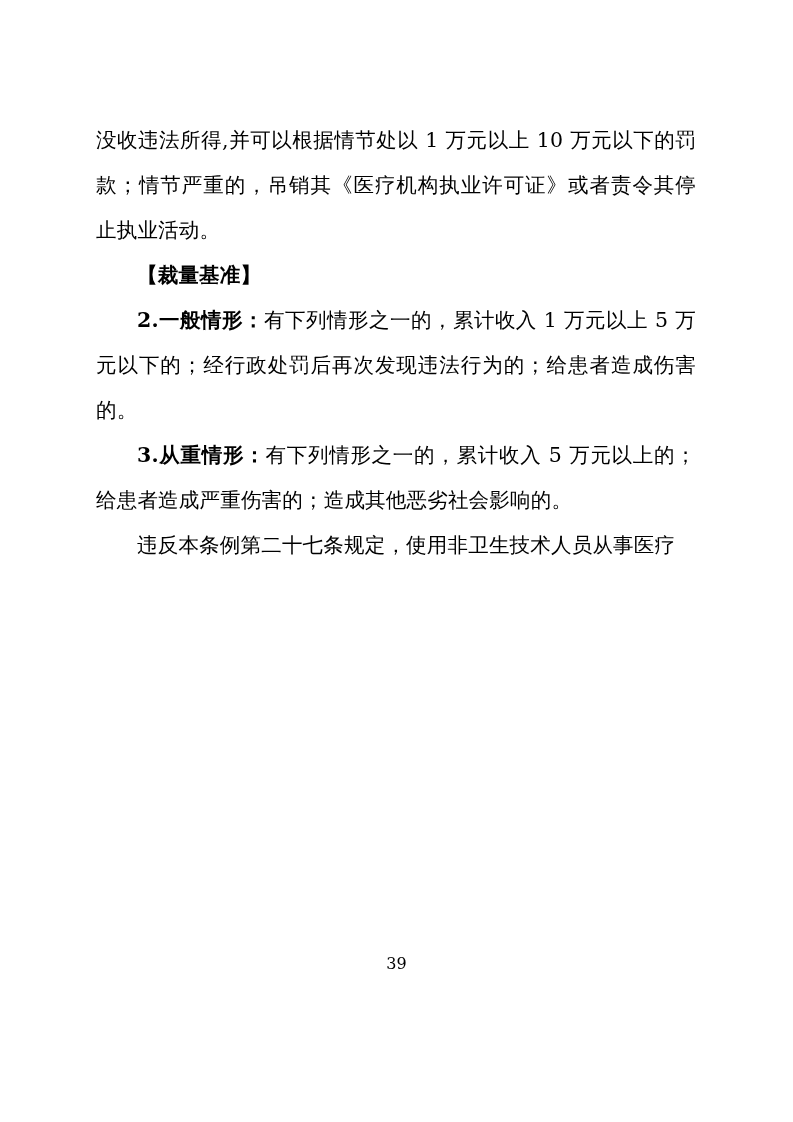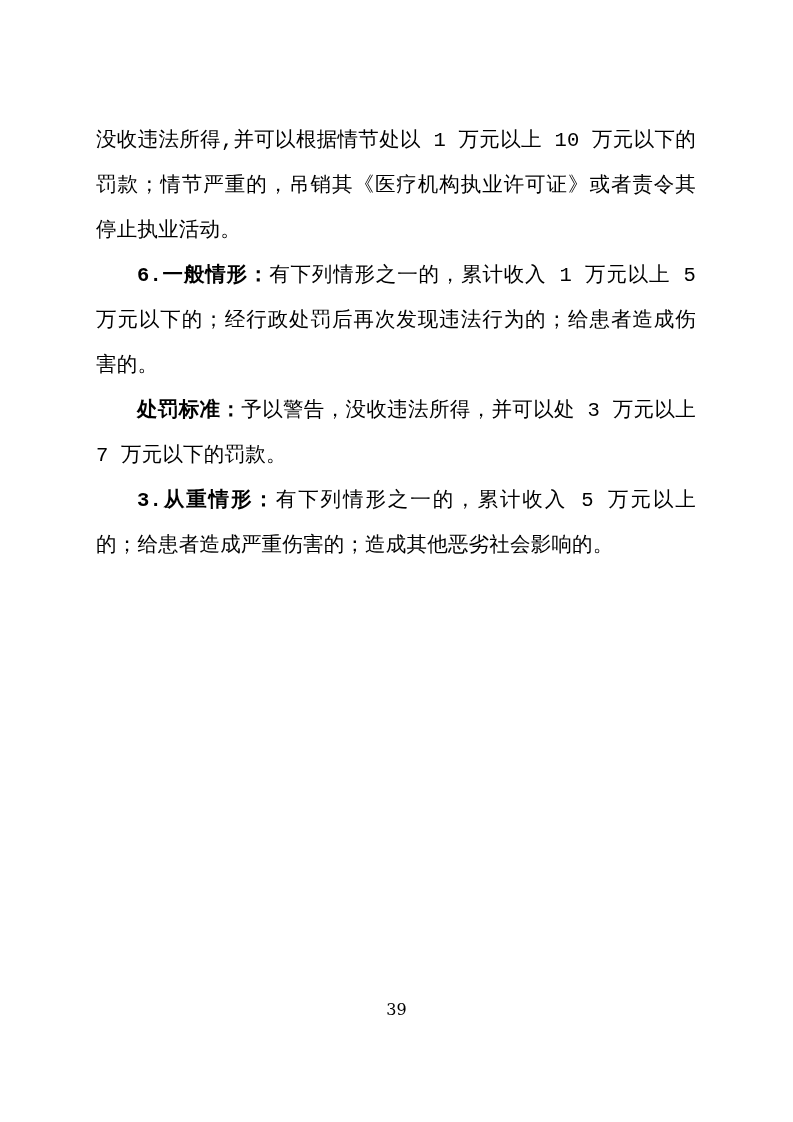--- a/index.html
+++ b/index.html
@@ -23,64 +23,62 @@
     top: 118px;
     width: 600px;
   }
   p {
     margin: 0;
     font-size: 20.5px;
     line-height: 45px;
     letter-spacing: 0.2px;
     text-align: justify;
     text-justify: inter-ideograph;
-    font-family: Liberation Mono, monospace;
   }
   p.indent {
     text-indent: 41px;
   }
   p.bold {
     font-weight: bold;
   }
   .b {
     font-weight: bold;
   }
   .page-number {
     position: absolute;
     left: 0;
     right: 0;
-    top: 1000px;
+    top: 954px;
     text-align: center;
     font-size: 16px;
     font-family: "DejaVu Serif", "Liberation Serif", serif;
   }
 </style>
 </head>
 <body>
 
 <div class="page">
   <div class="content">
 
     <p class="plain">没收违法所得,并可以根据情节处以 1 万元以上 10 万元以下的罚款；情节严重的，吊销其《医疗机构执业许可证》或者责令其停止执业活动。</p>
 
+    <p class="indent bold">【裁量基准】</p>
 
 
 
     <p class="indent">
-      <span class="b">6.一般情形：</span><span>有下列情形之一的，累计收入 1 万元以上 5 万元以下的；经行政处罚后再次发现违法行为的；给患者造成伤害的。</span>
+      <span class="b">2.一般情形：</span><span>有下列情形之一的，累计收入 1 万元以上 5 万元以下的；经行政处罚后再次发现违法行为的；给患者造成伤害的。</span>
     </p>
 
-    <p class="indent">
-      <span class="b">处罚标准：</span><span>予以警告，没收违法所得，并可以处 3 万元以上 7 万元以下的罚款。</span>
-    </p>
 
     <p class="indent">
       <span class="b">3.从重情形：</span><span>有下列情形之一的，累计收入 5 万元以上的；给患者造成严重伤害的；造成其他恶劣社会影响的。</span>
     </p>
 
 
 
 
+    <p class="indent">违反本条例第二十七条规定，使用非卫生技术人员从事医疗</p>
 
   </div>
 
   <div class="page-number">39</div>
 </div>
 
 </body></html>

